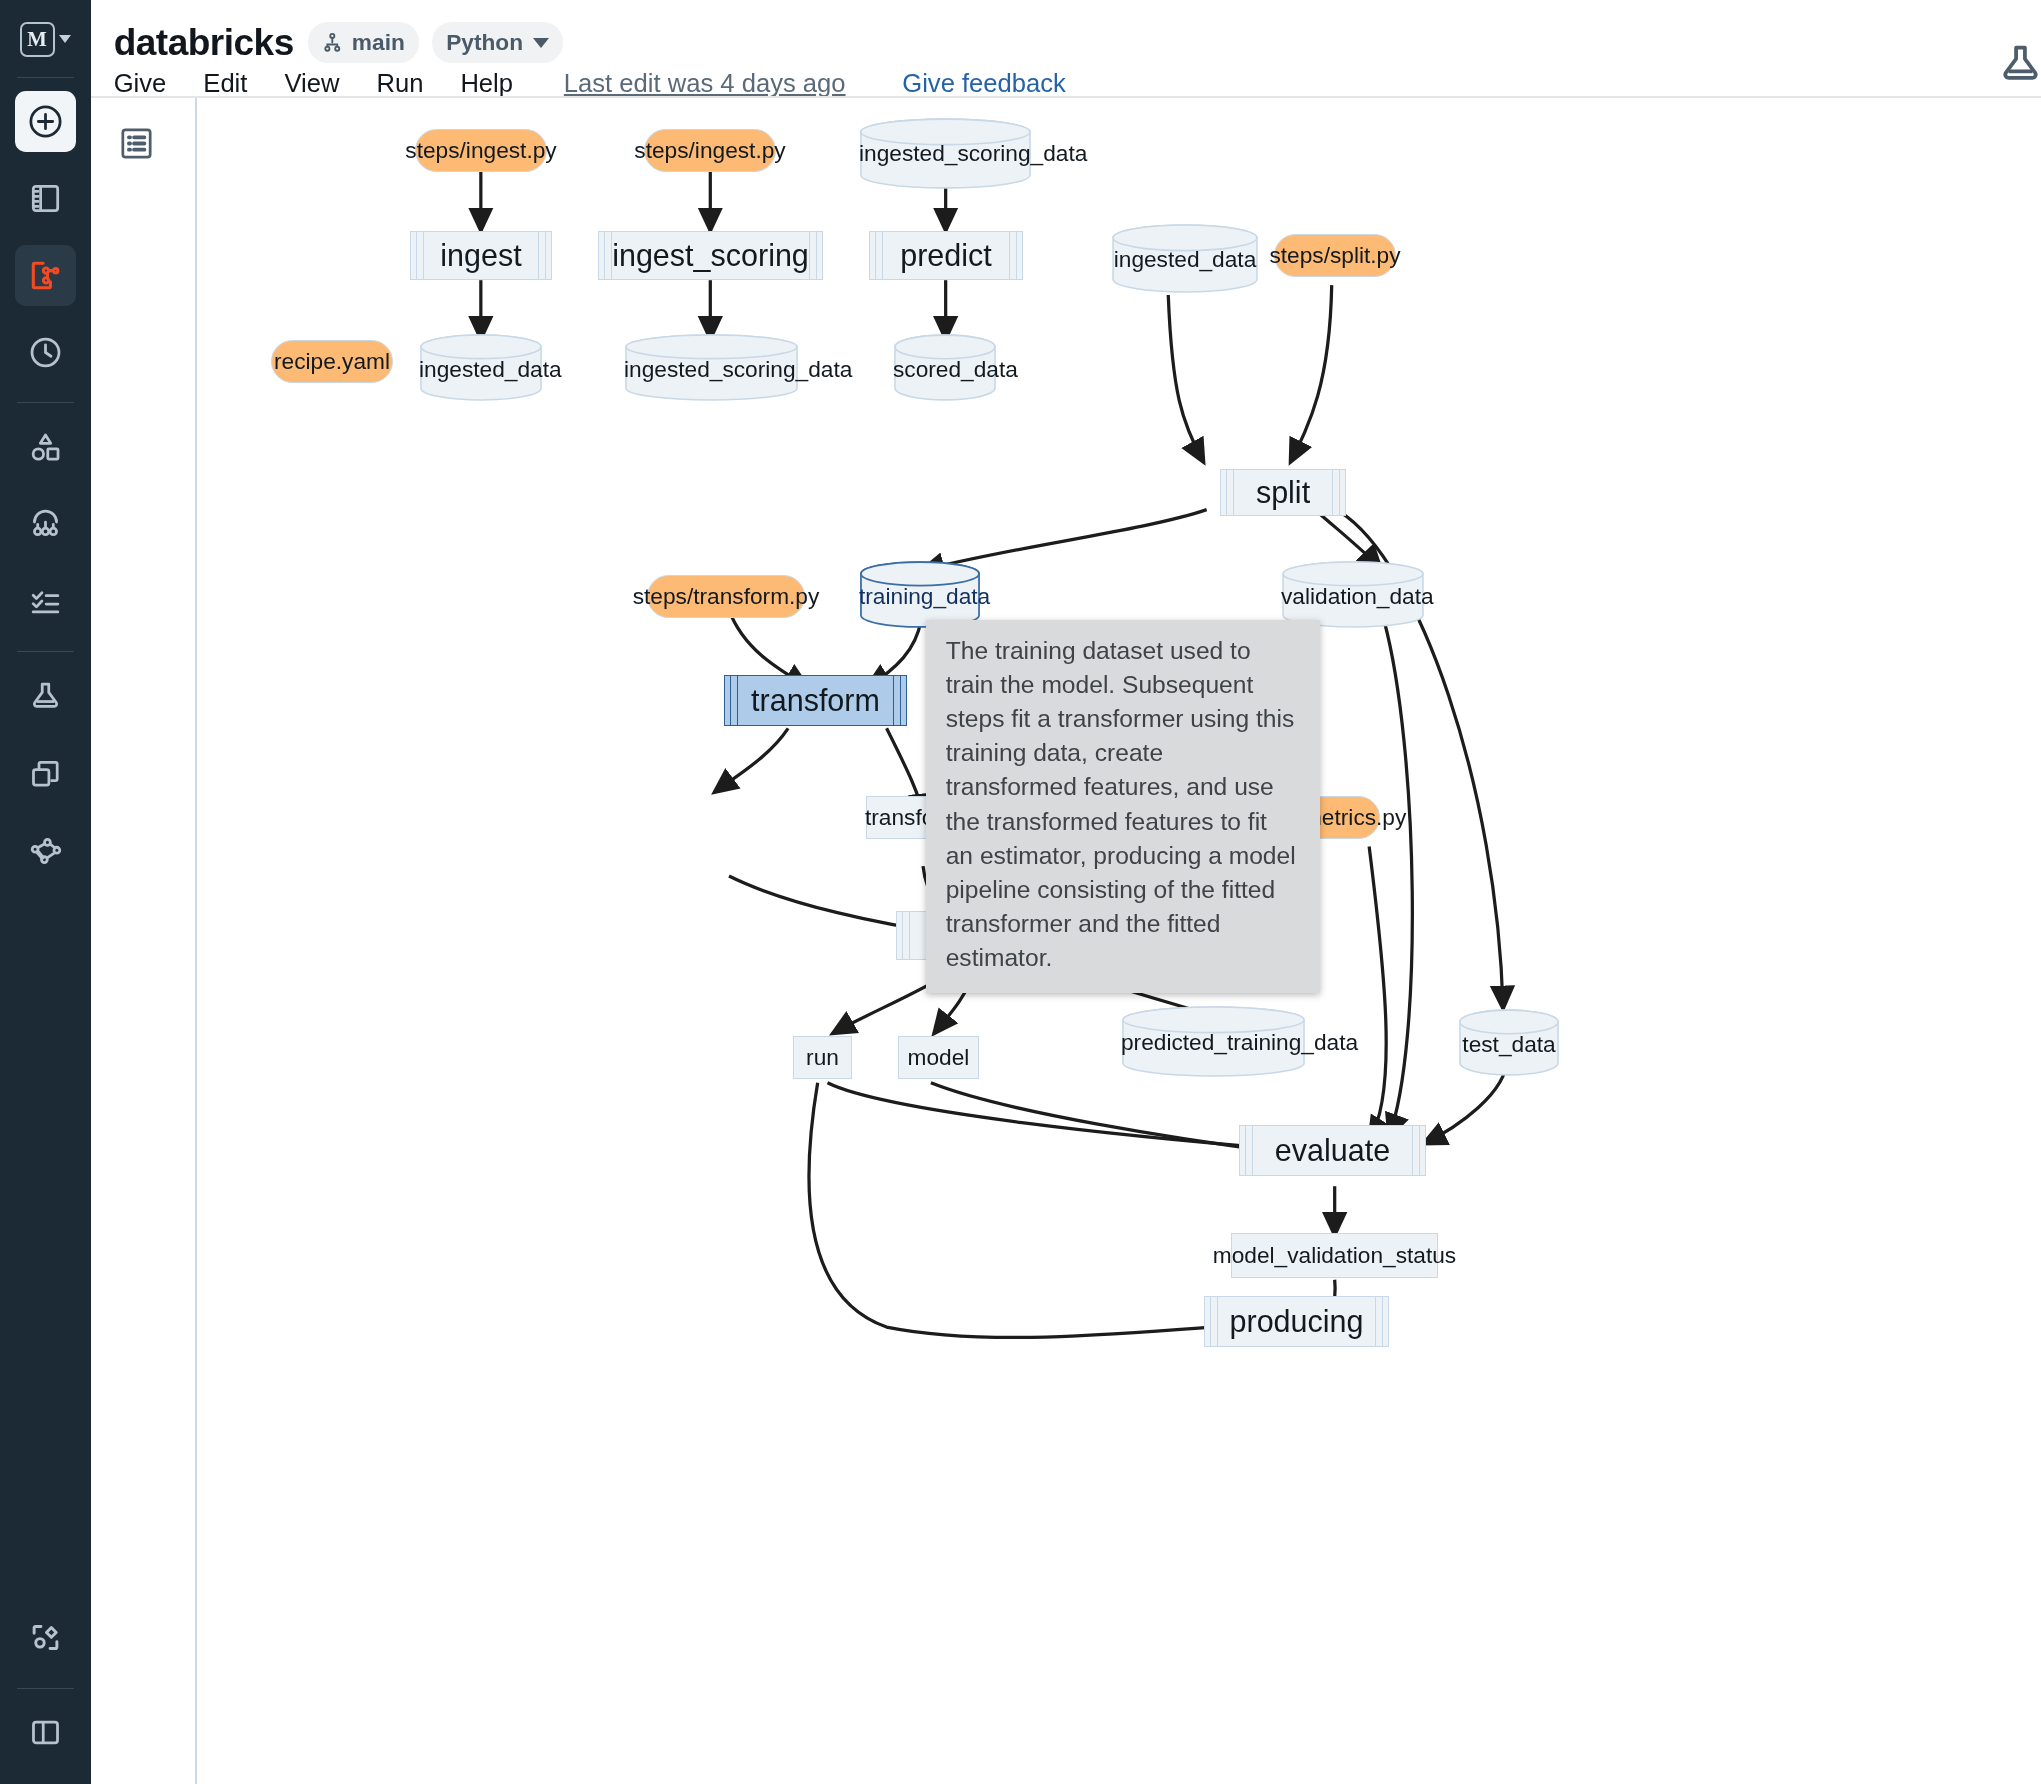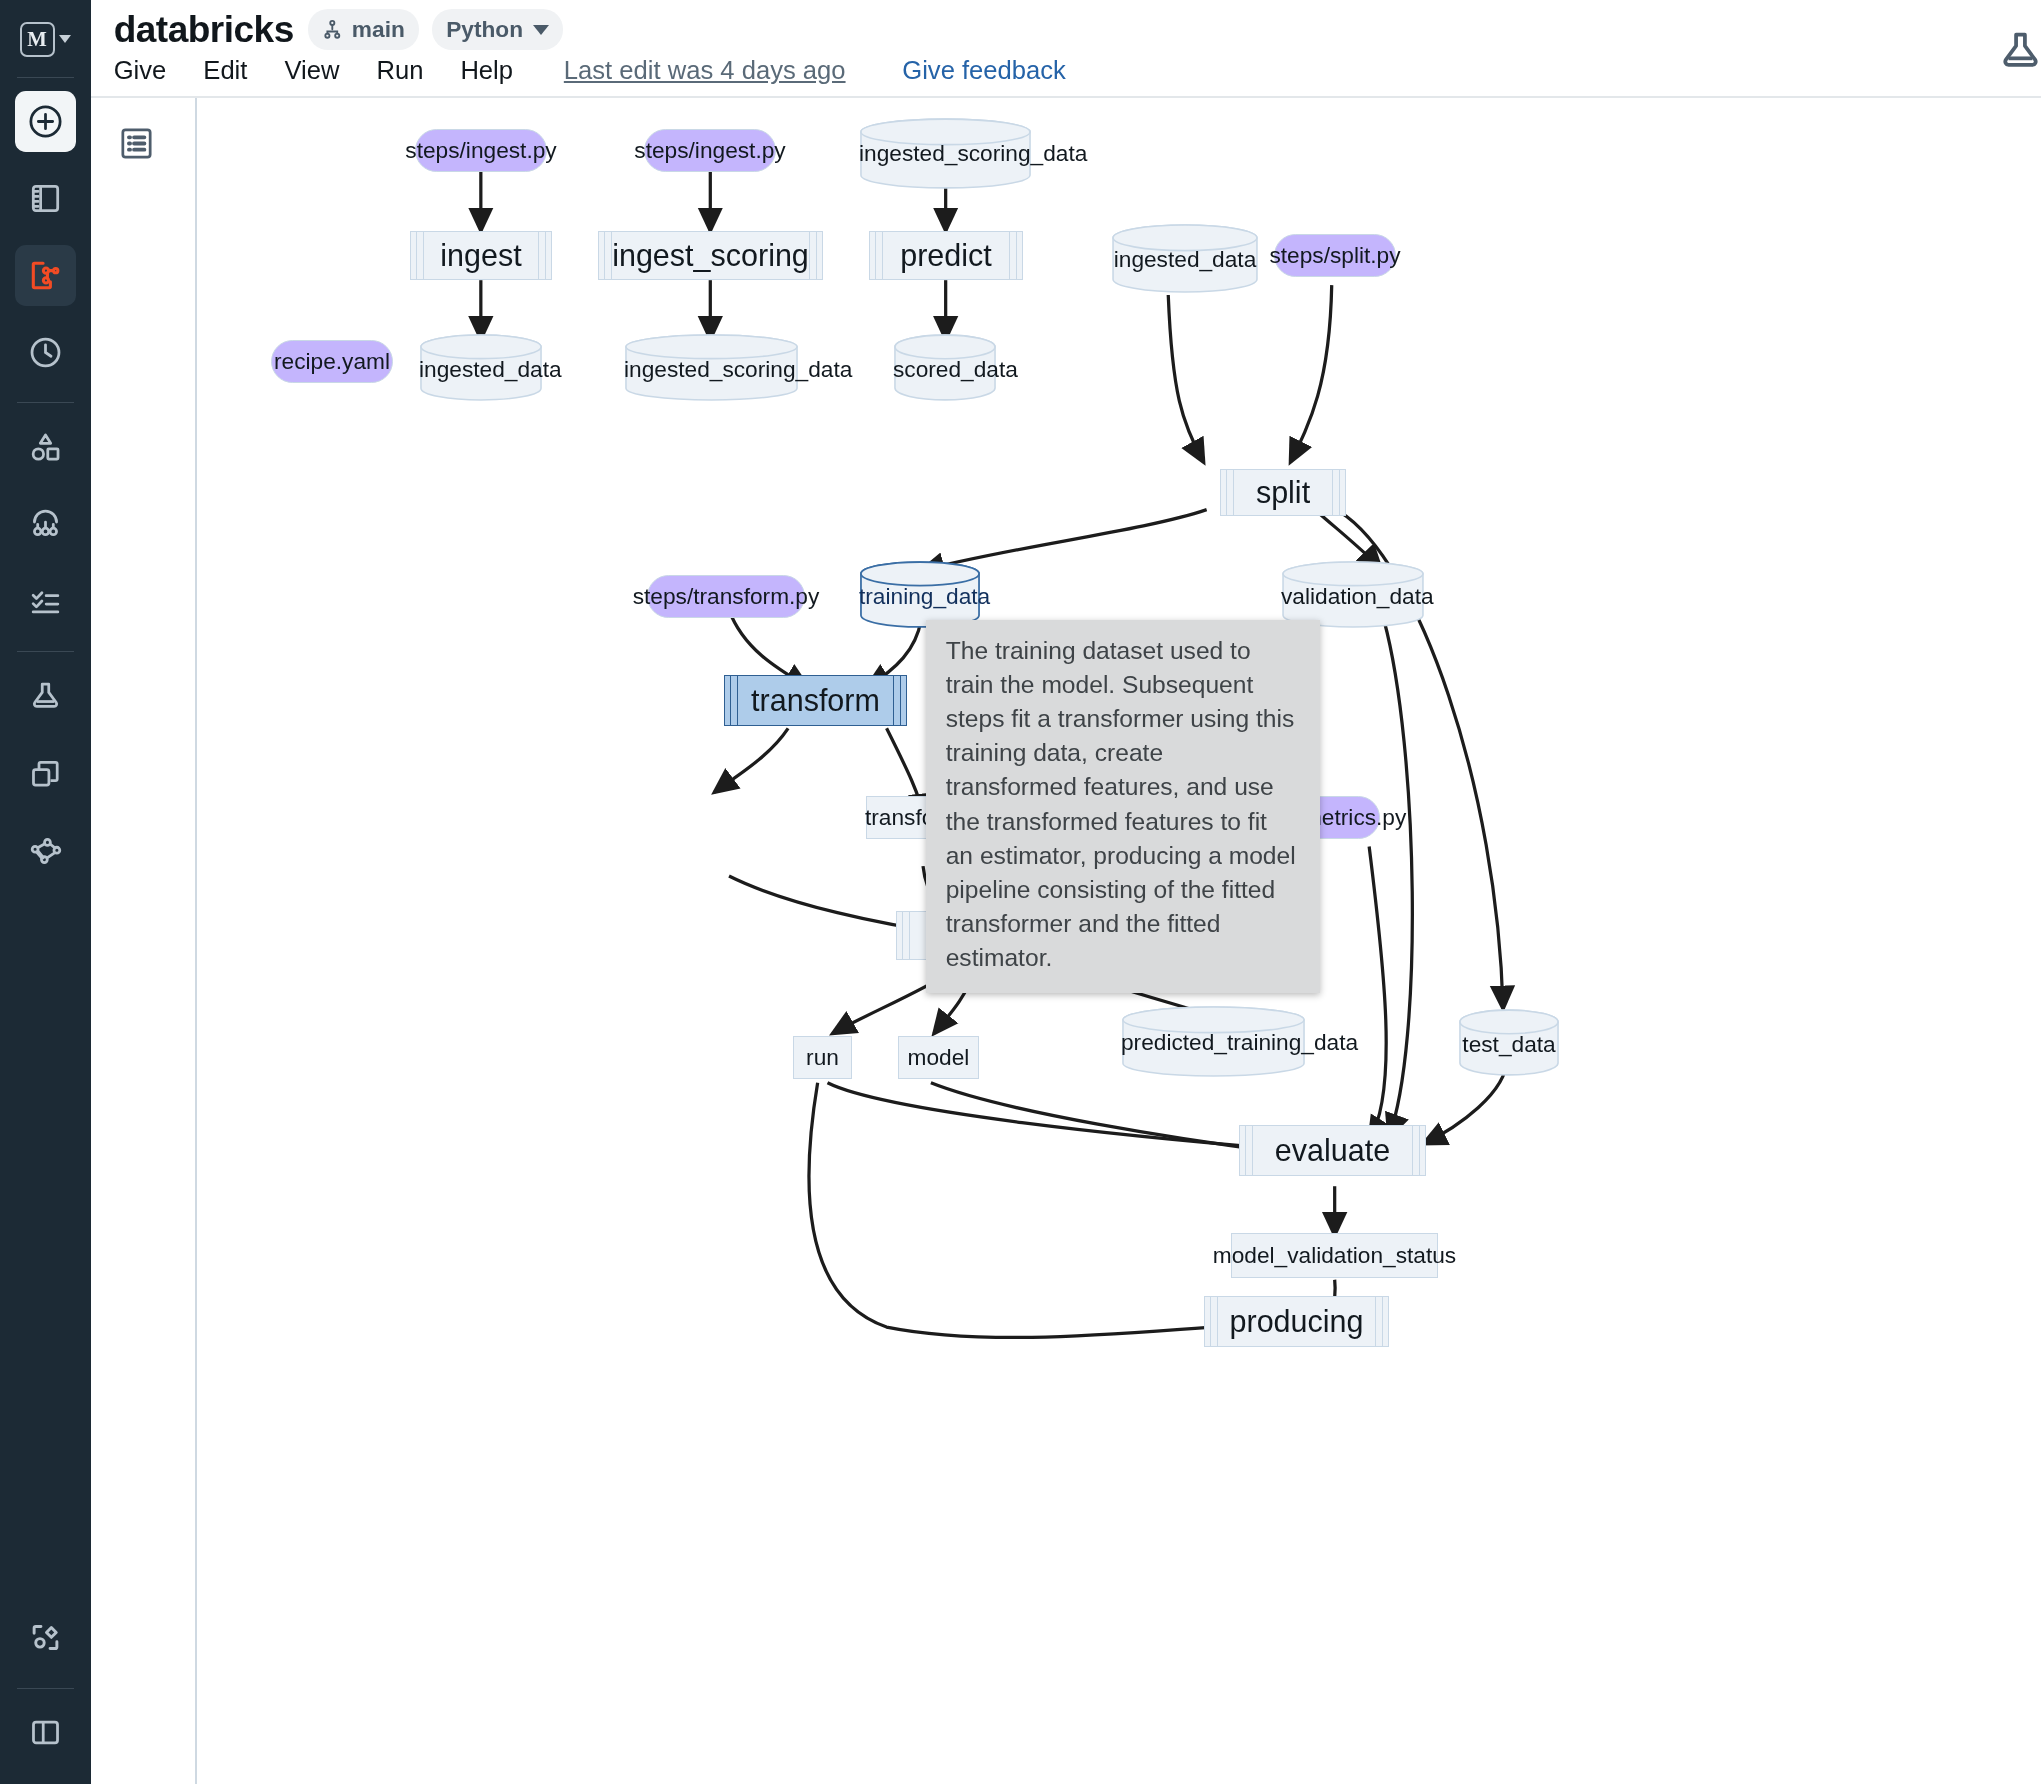--- a/index.html
+++ b/index.html
@@ -39,21 +39,21 @@
     display: flex; align-items: center; justify-content: center;
     cursor: pointer;
   }
   .rail-btn.active-light { background: #f2f5f7; }
   .rail-btn.active-dark { background: #2a3a47; }
   .rail-btn svg { display: block; }
   .rail-spacer { flex: 1 1 auto; }
 
   
   #header {
-    position: absolute; left: 91px; top: 3px; right: 0; height: 97px;
+    position: absolute; left: 91px; top: 16px; right: 0; height: 97px;
     background: #ffffff;
   }
   #titlerow {
     position: absolute; left: 22.7px; top: 5.9px;
     display: flex; align-items: center; gap: 13.8px;
   }
   #app-title {
     font-size: 37px; font-weight: 700; color: #11171c; letter-spacing: -0.5px;
   }
   .chip {
@@ -129,21 +129,21 @@
   .step::before { left: 4.9px; }
   .step::after  { right: 4.9px; }
   .step > span {
     position: relative; z-index: 2; font-size: 30.5px; color: #12191f;
   }
   .step.sel { background: #aeccea; border-color: #2f5f92; }
   .step.sel::before, .step.sel::after { background: #aeccea; border-color: #2f5f92; }
 
   
   .pill {
-    background: #c4b5fd; border: 1px solid #c9d8e6; border-radius: 984px;
+    background: #fdba74; border: 1px solid #c9d8e6; border-radius: 984px;
     display: flex; align-items: center; justify-content: center;
     cursor: pointer;
   }
   .pill > span { font-size: 22.7px; color: #12191f; white-space: nowrap; }
 
   
   .rect {
     background: #edf2f7; border: 1px solid #c9d8e6;
     display: flex; align-items: center; justify-content: center;
     cursor: pointer;

